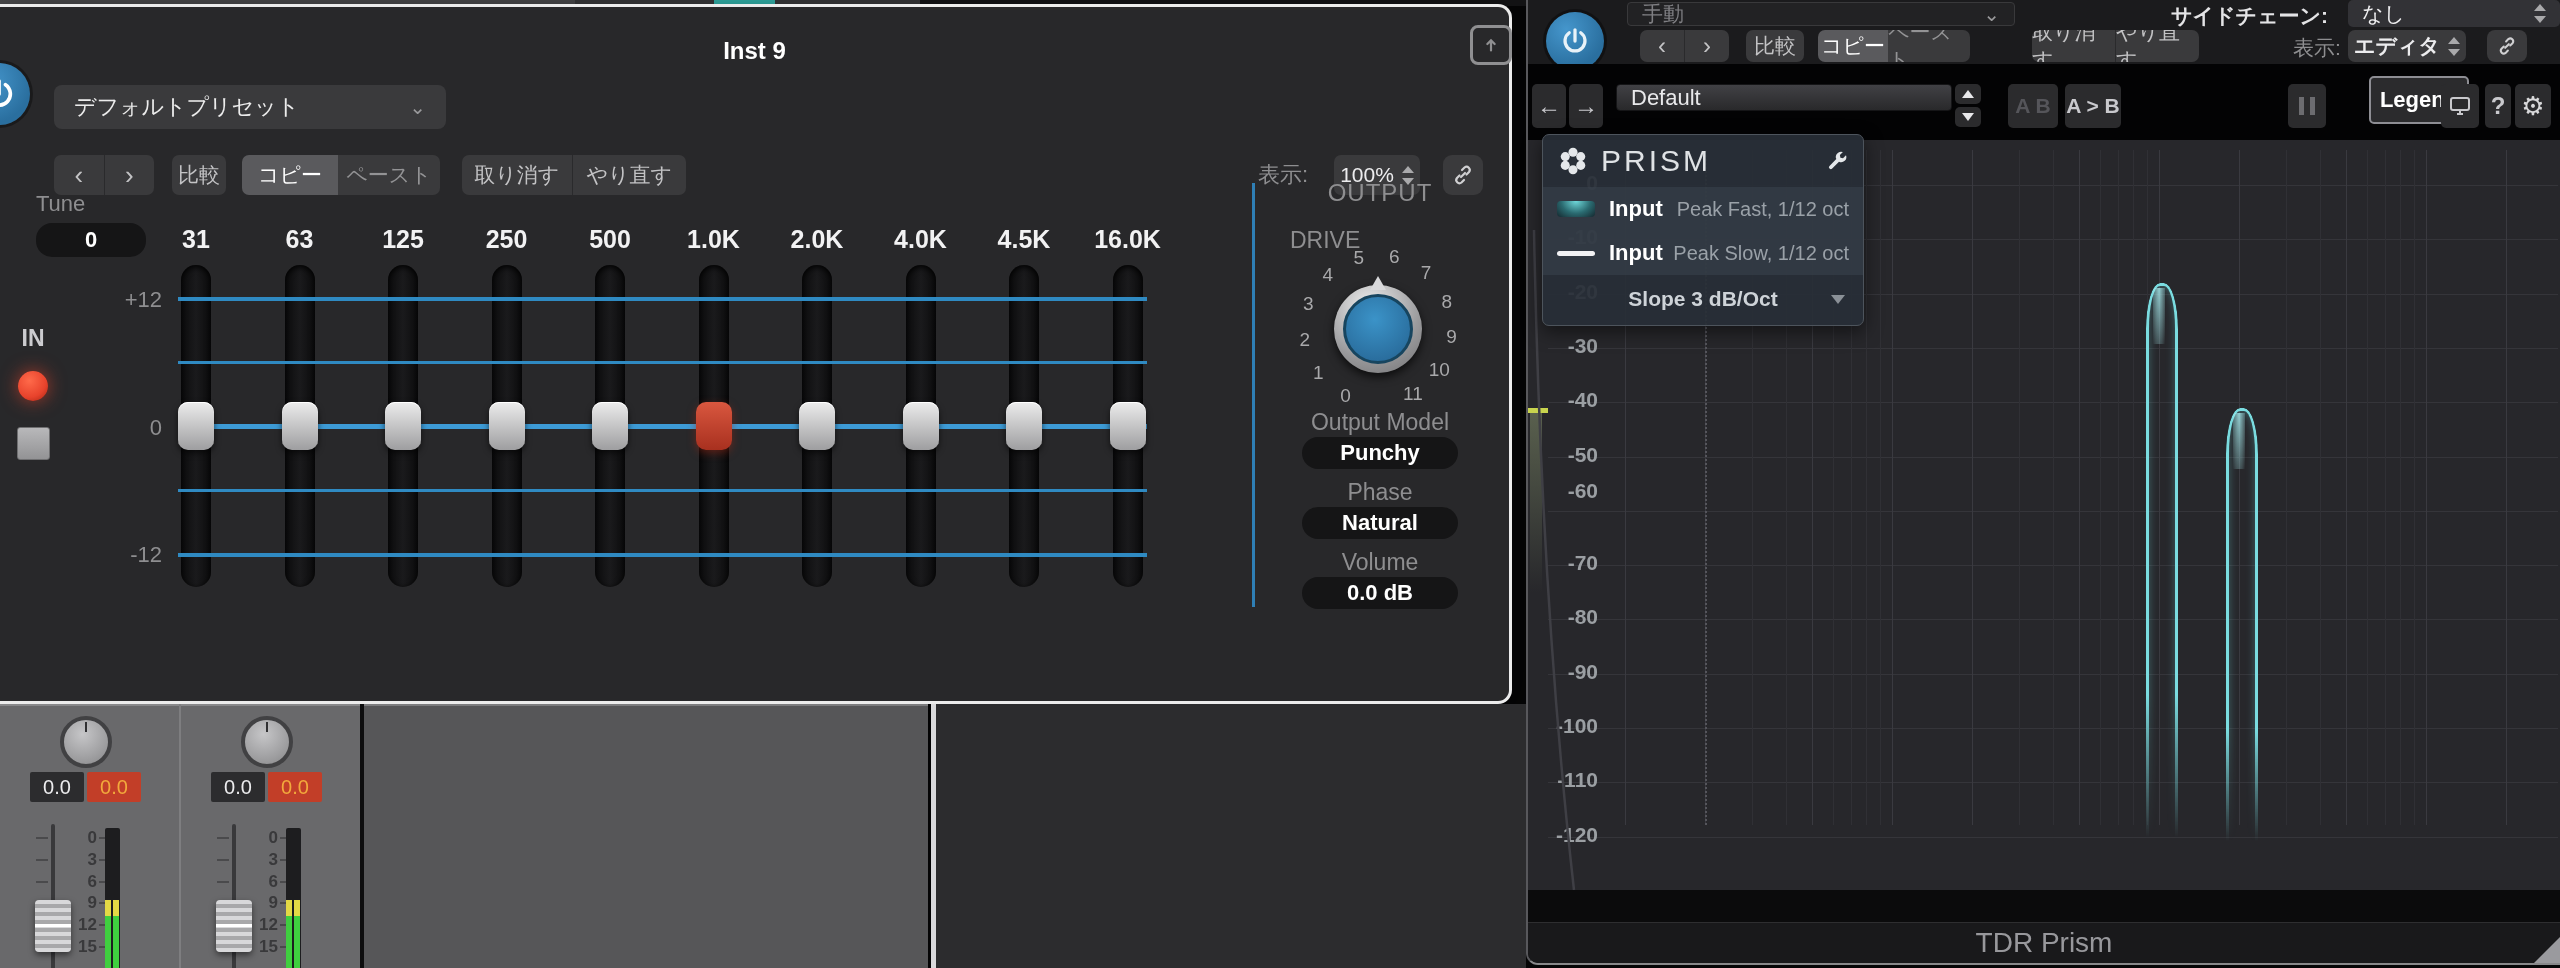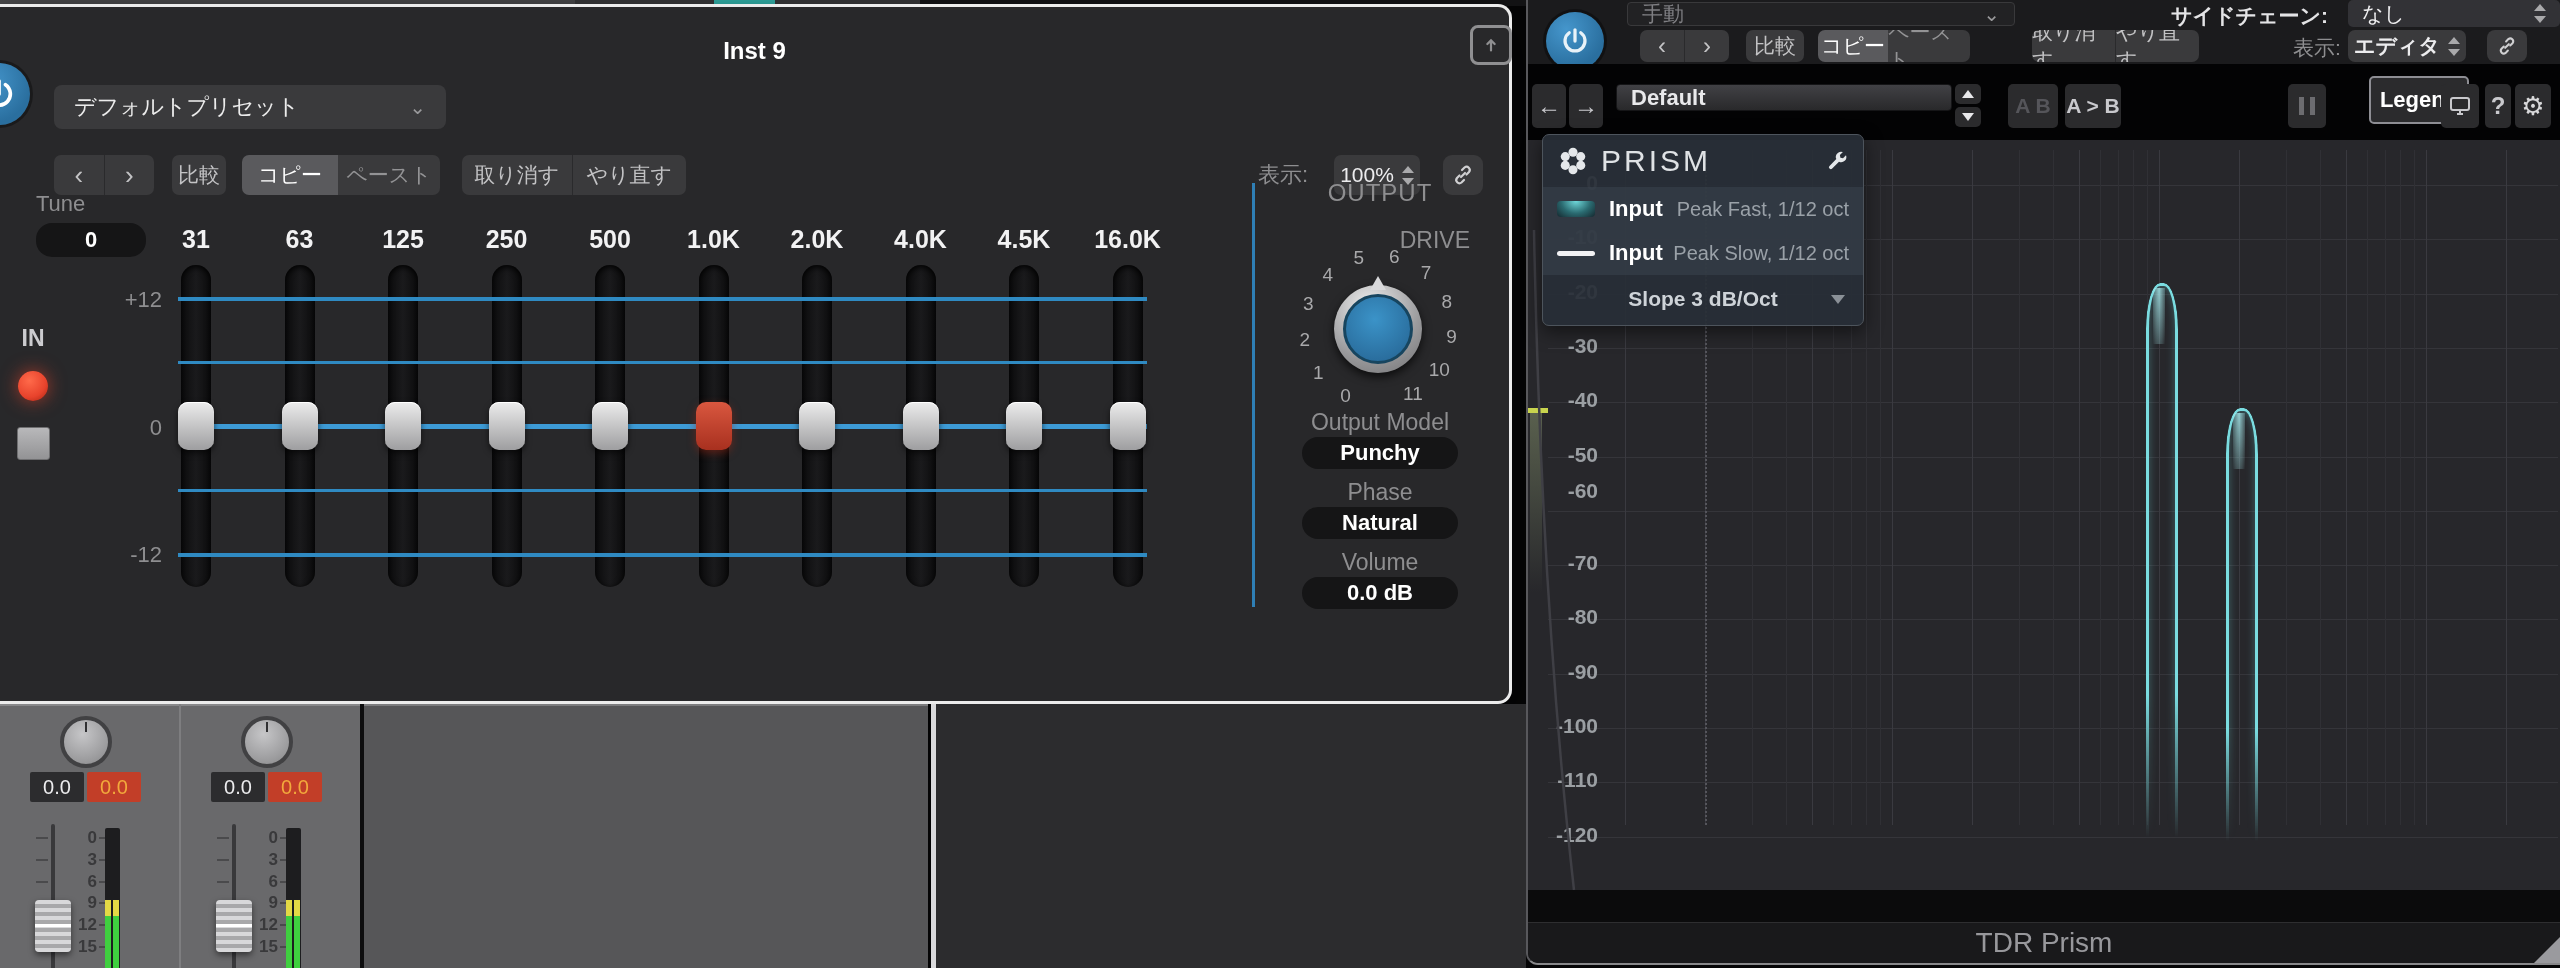--- a/index.html
+++ b/index.html
@@ -42,21 +42,21 @@
   #eq-scale-m12{left:100px;top:535px;width:62px;text-align:right;}
   .band-label{top:218px;width:104px;text-align:center;color:#f2f2f3;font-size:25px;font-weight:bold;}
   .band-track{top:258px;width:30px;height:322px;background:linear-gradient(90deg,#0c0c0d,#1a1a1c 50%,#0c0c0d);
     border-radius:15px;box-shadow:inset 0 2px 6px #000;}
   .blueline{left:178px;width:969px;background:#2f8ac2;}
   .handle{width:36px;height:48px;border-radius:10px;background:linear-gradient(#ececec,#9e9ea0);
     box-shadow:0 3px 6px rgba(0,0,0,.6), inset 0 1px 0 #fff;}
   .handle.red{background:linear-gradient(#d9573f,#a8301f);box-shadow:0 3px 8px rgba(160,40,20,.5);}
   #eq-divider{left:1252px;top:176px;width:3px;height:424px;background:#2f7fb5;}
   #out-header{left:1290px;top:172px;width:180px;text-align:center;font-size:24px;letter-spacing:1px;}
-  #drive-label{left:1290px;top:220px;width:180px;text-align:right;font-size:23px;}
+  #drive-label{left:1290px;top:220px;width:180px;text-align:left;font-size:23px;}
   #drive-knob{left:1334px;top:278px;width:88px;height:88px;border-radius:50%;
     background:radial-gradient(circle at 40% 25%,#f0f0f0,#9a9a9c 60%,#707072);
     box-shadow:0 4px 10px rgba(0,0,0,.7);}
   #drive-knob .cap{position:absolute;left:9px;top:9px;width:70px;height:70px;border-radius:50%;
     background:radial-gradient(circle at 45% 35%,#3b93c8,#2a6e9e 75%,#1d5579);border:3px solid #17455f;box-sizing:border-box;}
   #drive-knob .ptr{position:absolute;left:36px;top:-9px;width:0;height:0;border-left:8px solid transparent;
     border-right:8px solid transparent;border-bottom:14px solid #d9d9db;}
   .knob-num{color:#a9a9ab;font-size:19px;width:34px;text-align:center;}
   .out-label{left:1290px;width:180px;text-align:center;font-size:23px;}
   .out-pill{left:1302px;width:156px;height:32px;border-radius:16px;}
@@ -379,21 +379,21 @@
             <path d="M8.5 12.5 l-2.5 2.5 a3.2 3.2 0 0 0 4.5 4.5 l2.5-2.5"></path>
             <path d="M15.5 11.5 l2.5-2.5 a3.2 3.2 0 0 0-4.5-4.5 l-2.5 2.5"></path>
           </g>
         </svg>
       </div>
     </div>
 
     <div id="pz-row3" class="abs pz-row">
       <div class="abs pz-btn" style="left:4px;top:20px;width:34px;height:44px;font-size:24px;">←</div>
       <div class="abs pz-btn" style="left:41px;top:20px;width:34px;height:44px;font-size:24px;">→</div>
-      <div id="pz-preset" class="abs" style="left:88px;top:20px;width:336px;height:27px;font-weight:bold;">
+      <div id="pz-preset" class="abs" style="left:88px;top:20px;width:336px;height:27px;">
         <span>Default</span>
       </div>
       <div class="abs" style="left:427px;top:20px;">
         <div class="pz-btn" style="width:26px;height:20px;margin-bottom:3px;">
             <i style="width:0;height:0;border-left:6px solid transparent;border-right:6px solid transparent;border-bottom:8px solid #e8e8ea;"></i>
           </div>
         <div class="pz-btn" style="width:26px;height:20px;">
             <i style="width:0;height:0;border-left:6px solid transparent;border-right:6px solid transparent;border-top:8px solid #e8e8ea;"></i>
           </div>
       </div>

